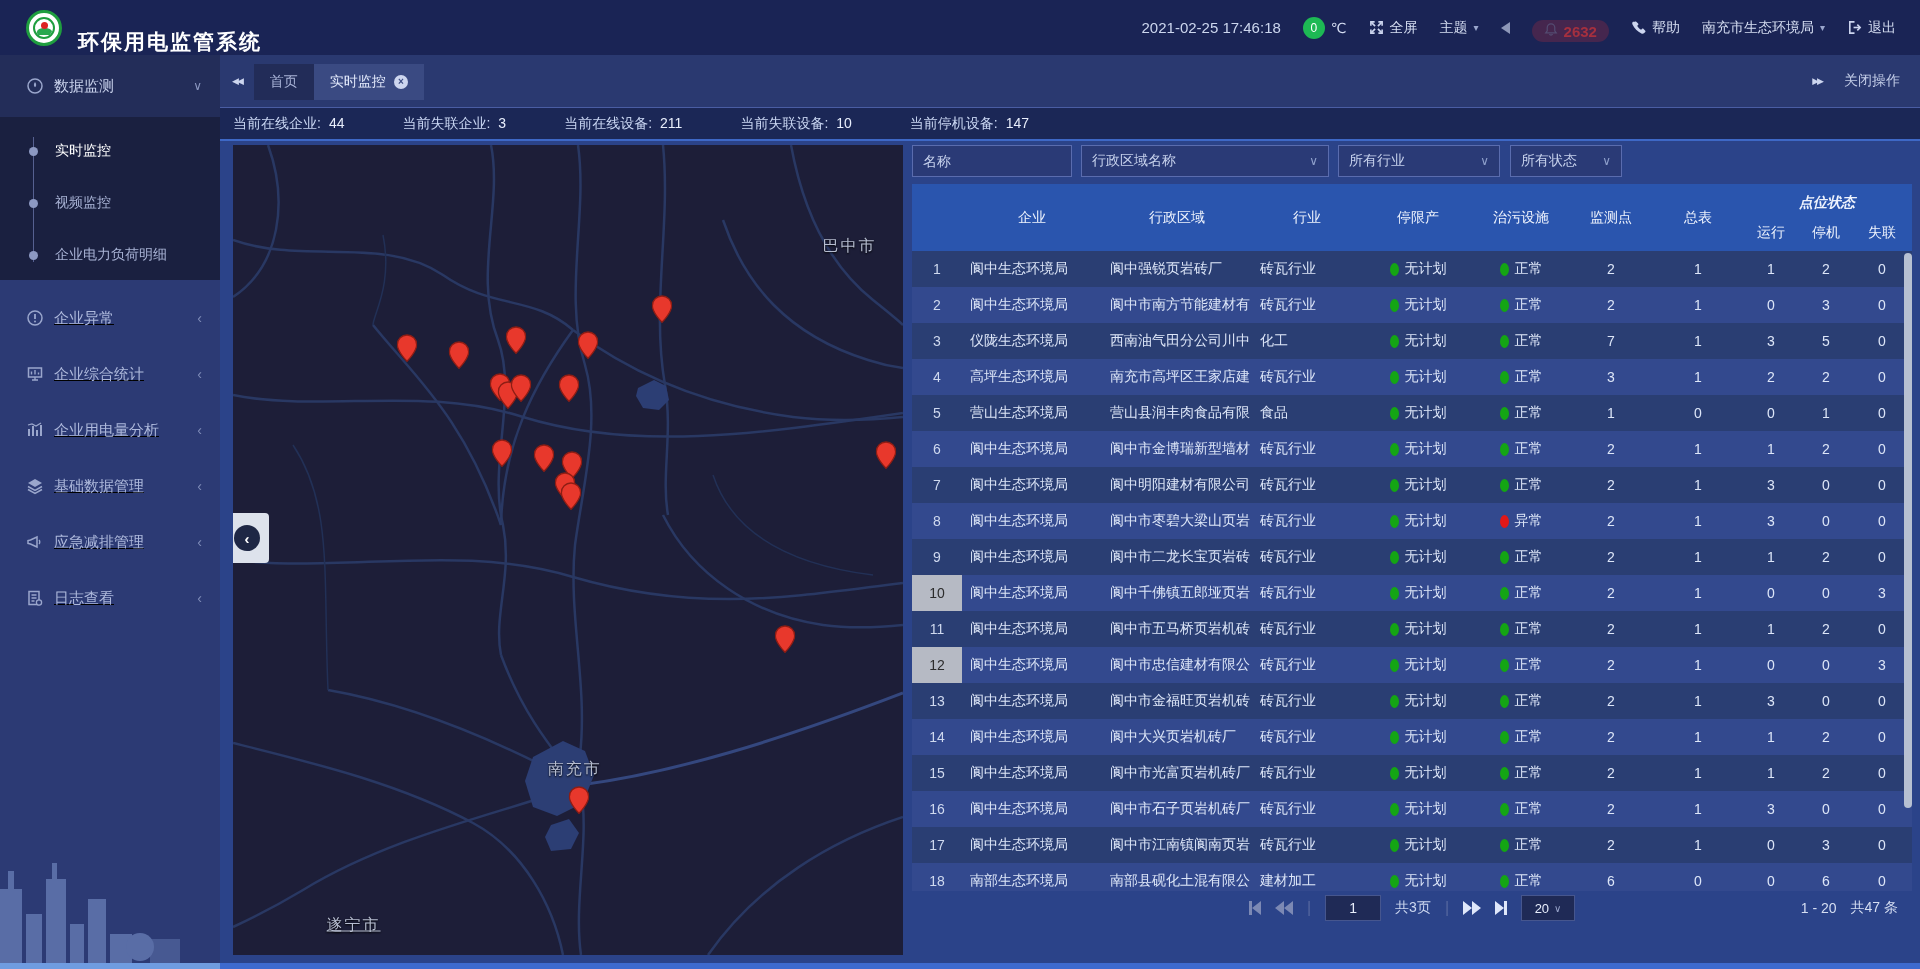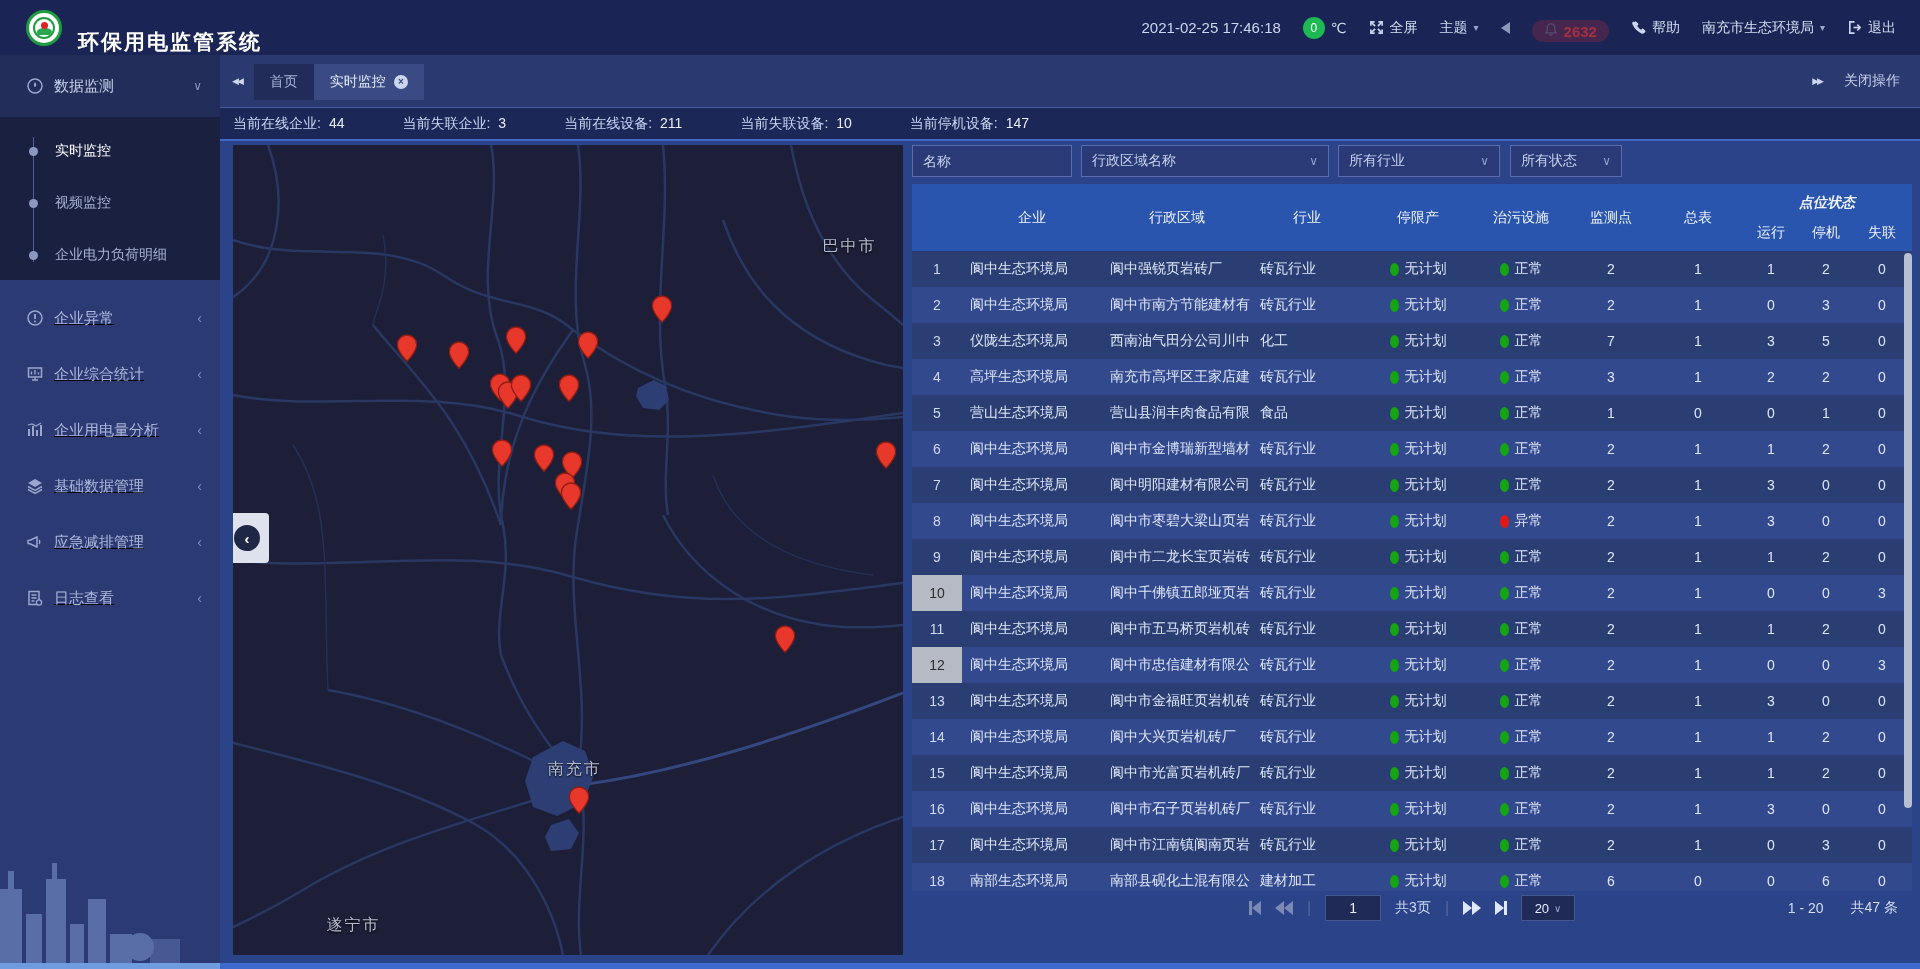--- a/index.html
+++ b/index.html
@@ -115,21 +115,21 @@
   .pgico { display:flex; align-items:center; cursor:pointer; }
   .tri { width:0; height:0; border-top:7px solid transparent; border-bottom:7px solid transparent; }
   .tri.l { border-right:9px solid #7c89b4; } .tri.r { border-left:9px solid #dfe7fa; }
   .bar { width:3px; height:14px; }
   .bar.dis { background:#7c89b4; } .bar.en { background:#dfe7fa; }
   .psep { color:#55669f; font-size:16px; }
   #page-box { width:56px; height:26px; background:#1f2a56; border:1px solid #46568e; color:#e8eefc;
     display:flex; align-items:center; justify-content:center; }
   #size-box { width:54px; height:26px; background:#1f2a56; border:1px solid #46568e; color:#e8eefc;
     display:flex; align-items:center; justify-content:center; gap:5px; font-size:13px;}
-  #pager-range { position:absolute; right:14px; top:0; height:34px; display:flex; align-items:center; gap:27px; color:#d5def2;}
+  #pager-range { position:absolute; right:14px; top:0; height:34px; display:flex; align-items:center; gap:14px; color:#d5def2;}
 
   #footer-strip { position:absolute; left:0; top:963px; width:1920px; height:6px; background:#3e6ace; z-index:40;}
   #footer-strip::before { content:""; position:absolute; left:0; top:0; width:220px; height:6px; background:#6f9ce0; }
 </style>
 </head>
 <body>
 
 <div id="header">
   <div id="logo">
       <div class="inner"></div>
@@ -371,21 +371,21 @@
       <path d="M318 680 l18 -6 10 14 -8 16 -20 2 -6 -14 z"></path>
       <path d="M405 243 l16 -8 12 6 3 14 -10 10 -16 -2 -7 -12 z"></path>
     </g>
   </svg>
   <div id="collapse-tab">
     <div class="circ">‹</div>
   </div>
   <div id="city-labels">
       <div class="city-label" style="left: 92%; top: 12.5%;">巴中市</div>
       <div class="city-label" style="left: 51%; top: 77%;">南充市</div>
-      <div class="city-label" style="left: 18%; top: 96.3%;">遂宁市</div>
+      <div class="city-label" style="left: 18%; top: 96.3%; text-decoration: underline;">遂宁市</div>
     </div>
   <div id="pins">
       <div class="pin" style="left: 26%; top: 27%;"><svg width="21" height="29" viewBox="0 0 24 32">
           <path d="M12 1C5.9 1 1 5.9 1 12c0 8 11 19 11 19s11-11 11-19C23 5.9 18.1 1 12 1z" fill="#e8382c" stroke="#8e1d14" stroke-width="1.5"></path>
         </svg></div>
       <div class="pin" style="left: 33.8%; top: 27.9%;"><svg width="21" height="29" viewBox="0 0 24 32">
           <path d="M12 1C5.9 1 1 5.9 1 12c0 8 11 19 11 19s11-11 11-19C23 5.9 18.1 1 12 1z" fill="#e8382c" stroke="#8e1d14" stroke-width="1.5"></path>
         </svg></div>
       <div class="pin" style="left: 42.2%; top: 26.1%;"><svg width="21" height="29" viewBox="0 0 24 32">
           <path d="M12 1C5.9 1 1 5.9 1 12c0 8 11 19 11 19s11-11 11-19C23 5.9 18.1 1 12 1z" fill="#e8382c" stroke="#8e1d14" stroke-width="1.5"></path>

